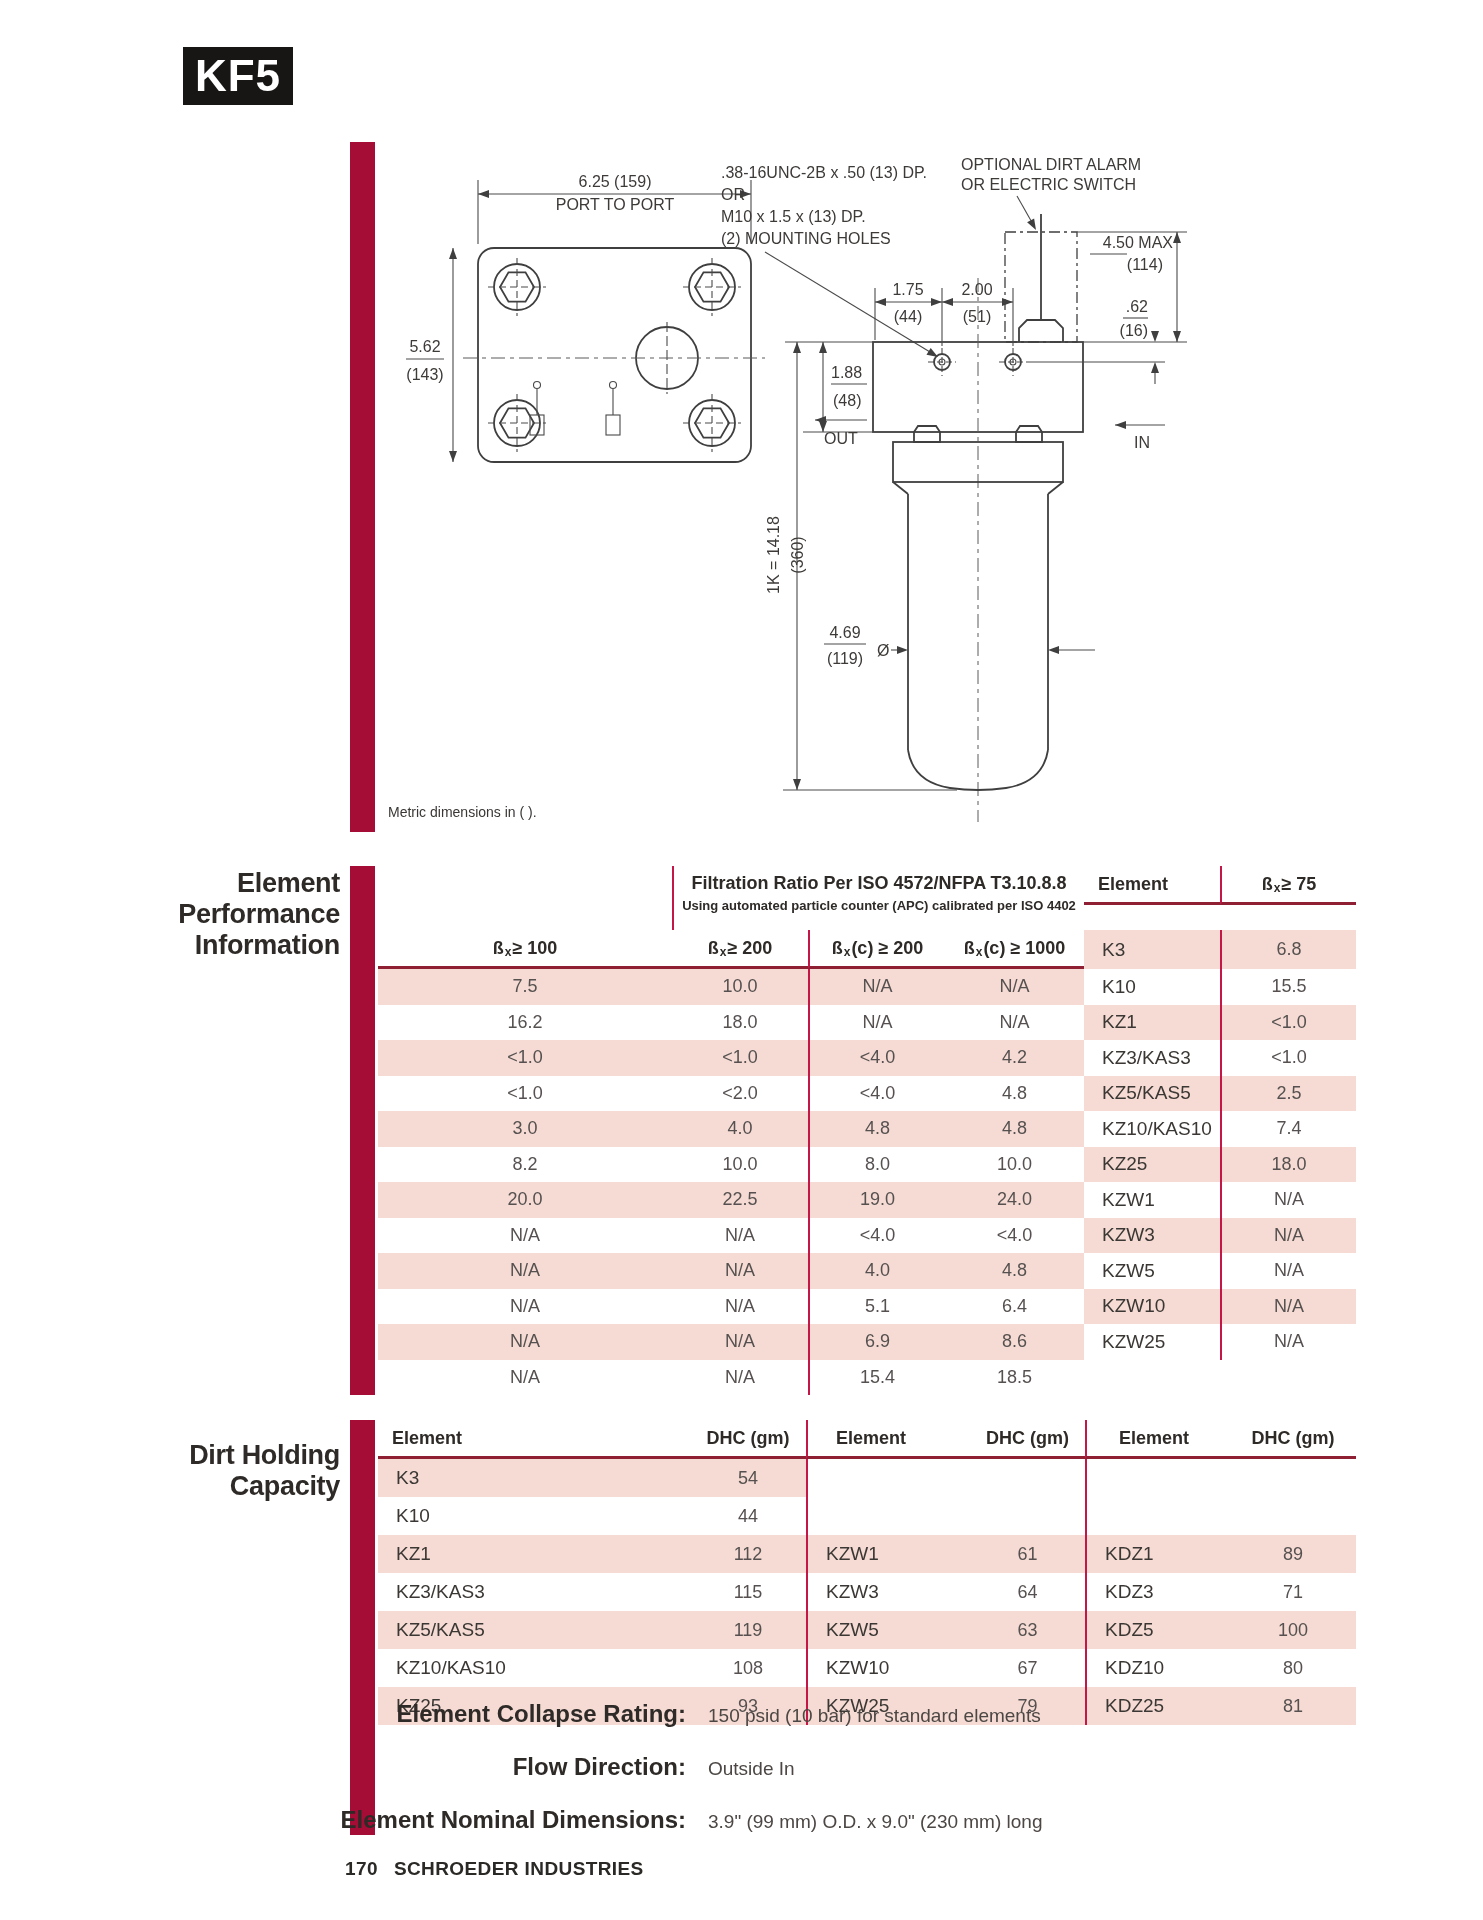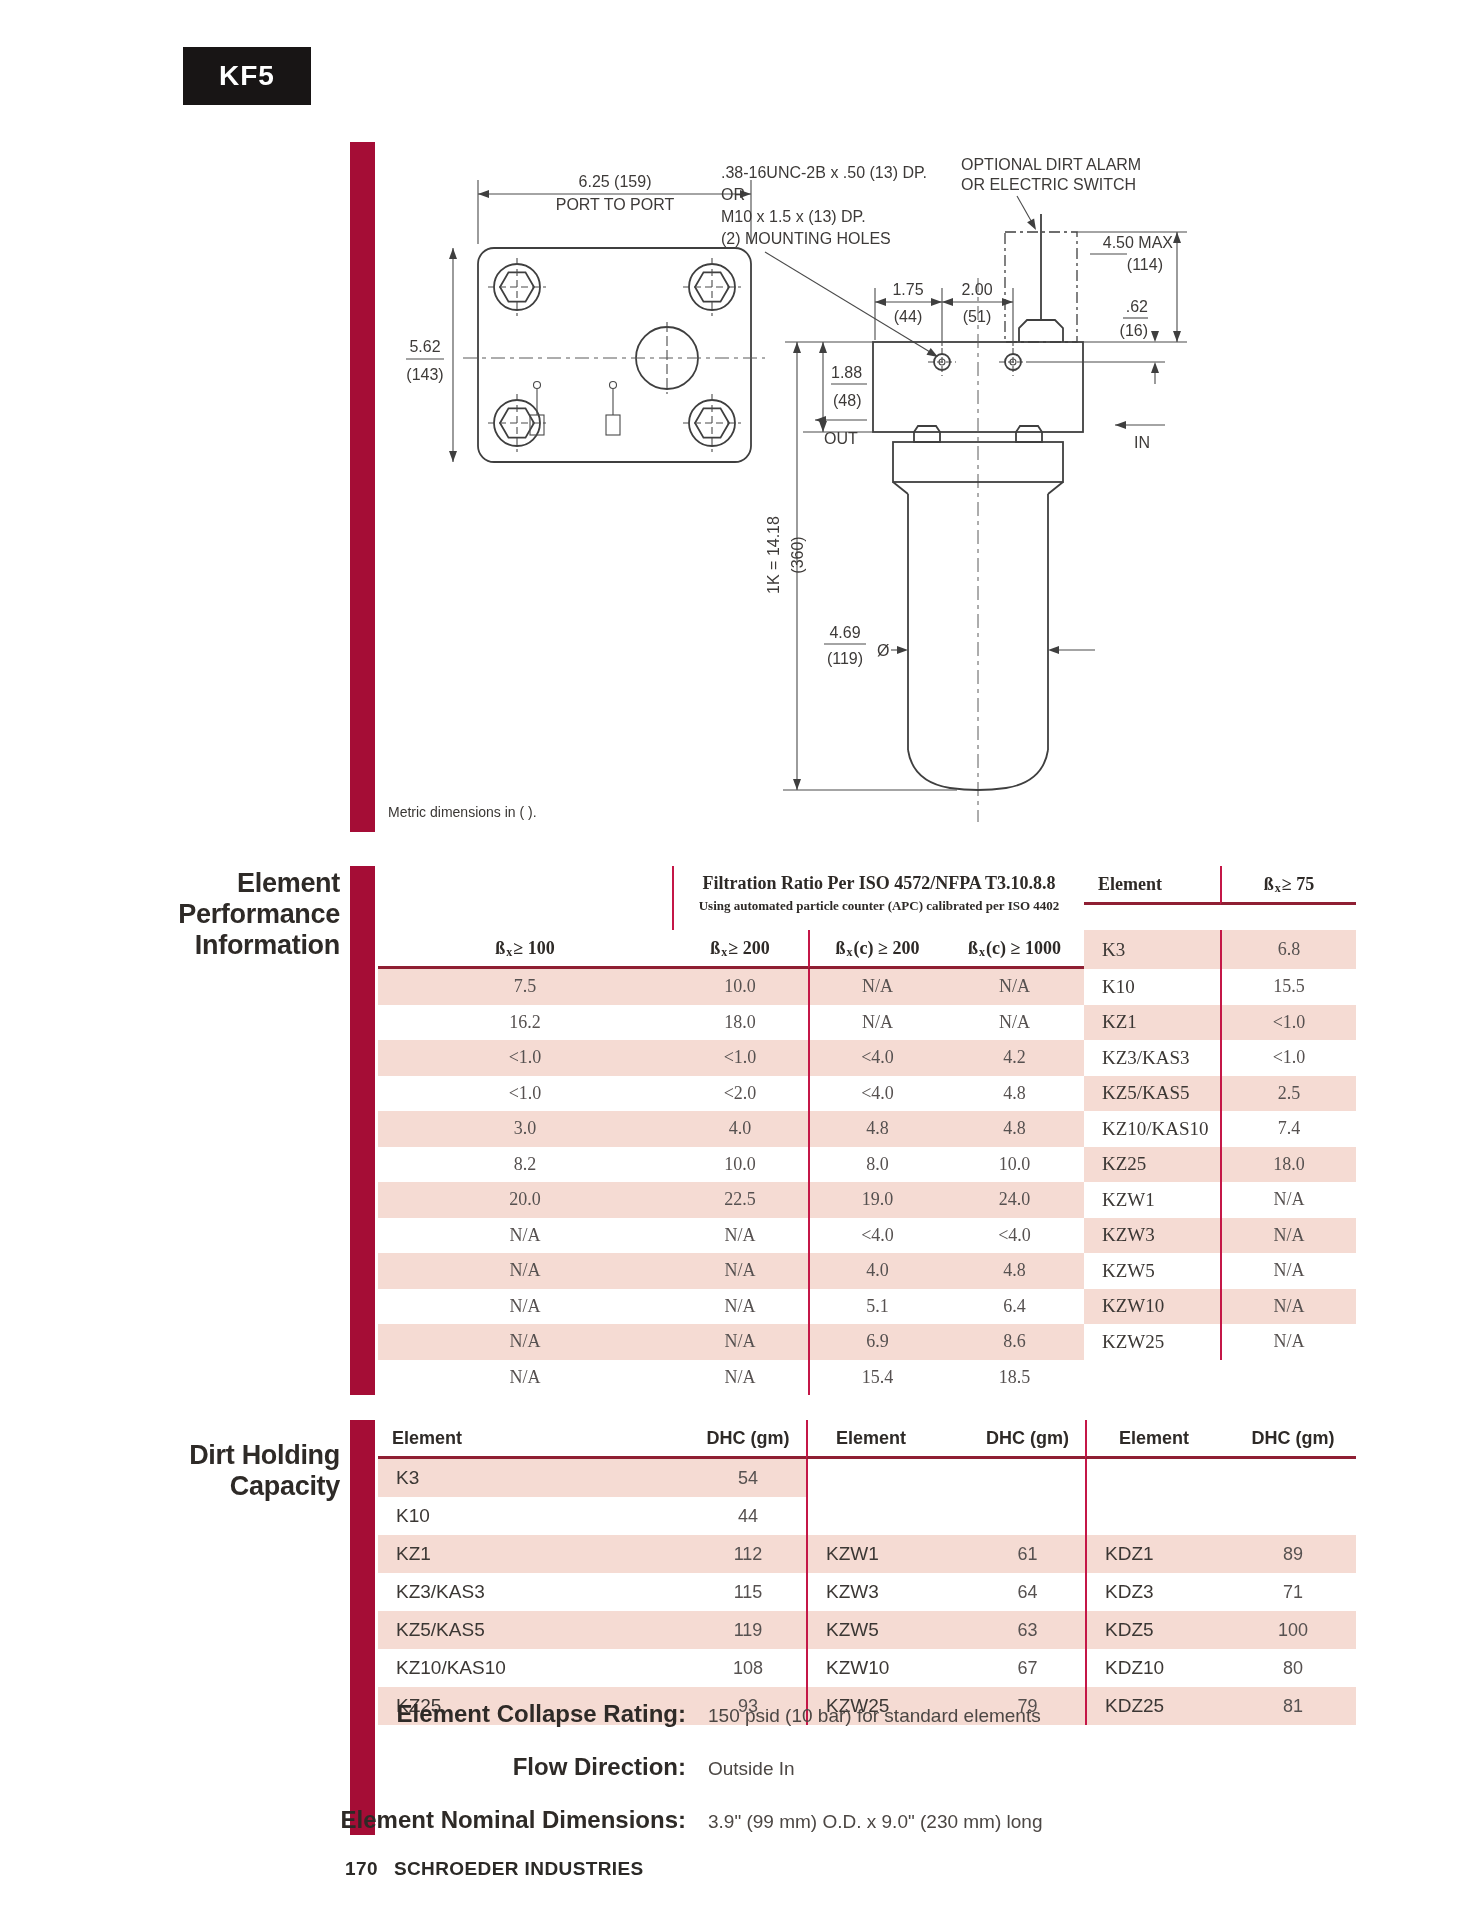--- a/index.html
+++ b/index.html
@@ -1,41 +1,41 @@
 <!DOCTYPE html>
 <html><head>
 <meta charset="utf-8">
 <style>
   html,body{margin:0;padding:0;background:#fff;}
   .page{position:relative;width:1483px;height:1920px;background:#ffffff;overflow:hidden;
         font-family:"Liberation Sans",sans-serif;color:#2b2926;}
 
   
-  .kf5-box{position:absolute;left:183px;top:47px;width:128px;height:58px;background:#181515;
-           color:#fff;font-size:28px;font-weight:bold;text-align:center;line-height:57px;letter-spacing:1px;}
+  .kf5-box{position:absolute;left:183px;top:47px;width:110px;height:58px;background:#181515;
+           color:#fff;font-size:44px;font-weight:bold;text-align:center;line-height:57px;letter-spacing:1px;}
   .page-title{position:absolute;left:320px;top:55px;font-size:40px;font-weight:bold;color:#A50D36;letter-spacing:-0.5px;}
 
   
   .bar{position:absolute;left:350px;width:25px;background:#A50D36;}
   #bar-drawing{top:142px;height:690px;}
   #bar-perf{top:866px;height:529px;}
   #bar-dhc{top:1420px;height:415px;}
 
   .metric-note{position:absolute;left:388px;top:804px;font-size:14px;color:#3a3734;}
 
   
   .sec-title{position:absolute;left:55px;width:285px;text-align:right;font-weight:bold;
              font-size:27px;line-height:31px;color:#2e2a27;letter-spacing:-0.3px;}
   #perf-title{top:868px;}
   #dhc-title{top:1440px;}
   .sec-title span{display:block;}
 
   
   .tbl{position:absolute;left:378px;width:978px;display:grid;}
-  #perf-table{top:866px;grid-template-columns:294px 136px 137px 139px 136px 136px;font-family:Liberation Serif, serif;}
+  #perf-table{top:866px;grid-template-columns:294px 136px 137px 139px 136px 136px;}
   #dhc-table{top:1420px;grid-template-columns:312px 116px 164px 115px 145px 126px;}
 
   .ghc{height:64px;}
   .g1{grid-column:2/5;}
   .g2{grid-column:5/7;}
   .gt{font-size:18px;font-weight:bold;text-align:center;margin-top:7px;color:#2e2a27;}
   .gs{font-size:13px;font-weight:bold;text-align:center;margin-top:4px;color:#2e2a27;}
 
   .ch{display:flex;align-items:center;justify-content:center;height:36px;font-weight:bold;
       font-size:18px;color:#2e2a27;border-bottom:3px solid #8F1F33;}

